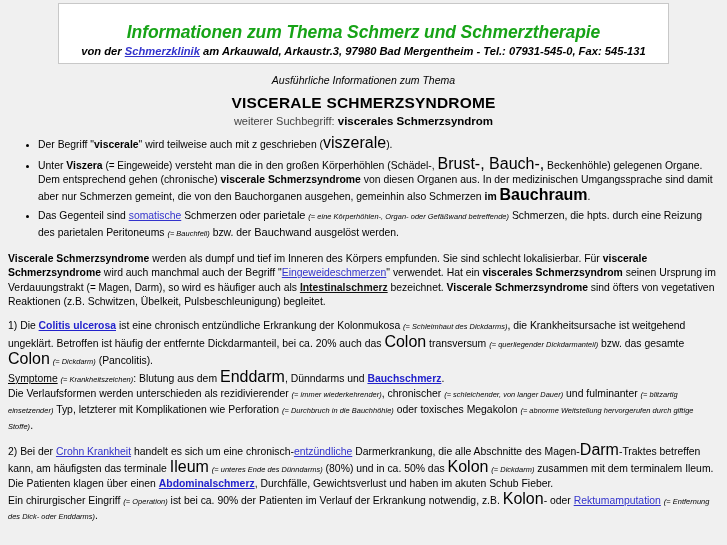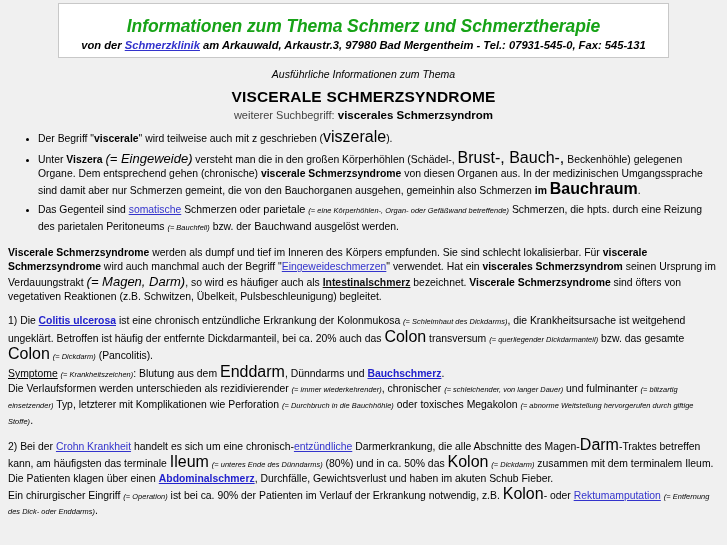--- a/index.html
+++ b/index.html
@@ -13,21 +13,21 @@
     overflow: hidden;
     font-family: "Liberation Sans", sans-serif;
     color: #000;
   }
 
   
   .header-banner {
     background: #ffffff;
     border: 1px solid #c8c8c8;
     margin: 3px 58px 0 58px;
-    padding: 12px 4px 4px 4px;
+    padding: 18px 4px 4px 4px;
     text-align: center;
   }
   .header-title {
     color: #17a317;
     font-style: italic;
     font-weight: bold;
     font-size: 17.5px;
     line-height: 21px;
     letter-spacing: -0.1px;
     white-space: nowrap;
@@ -100,22 +100,21 @@
     margin: 0;
   }
 
   b, strong { font-weight: bold; }
   .ann {
     font-size: 7.4px;
     font-style: italic;
     letter-spacing: 0.05px;
   }
   .ann-m {
-    font-size: 13px;
-    font-style: italic;
+    font-size: 10px;
   }
   .big {
     font-size: 16px;
   }
   .big-sm {
     font-size: 11px;
   }
 
   a.lnk {
     color: #3333cc;

